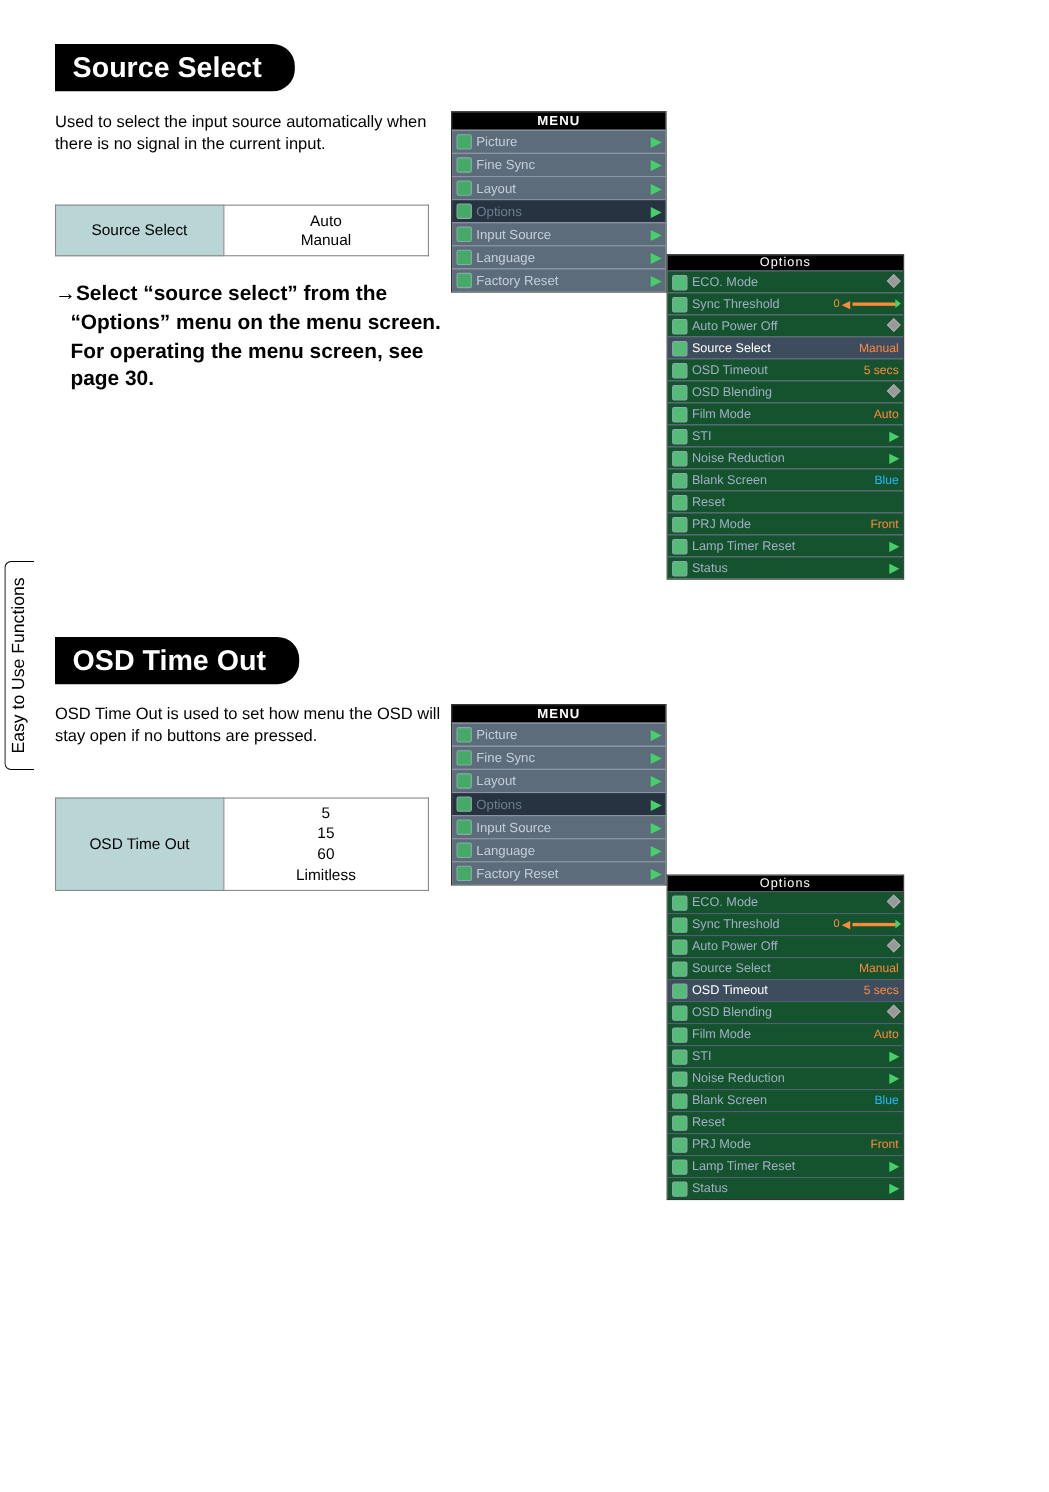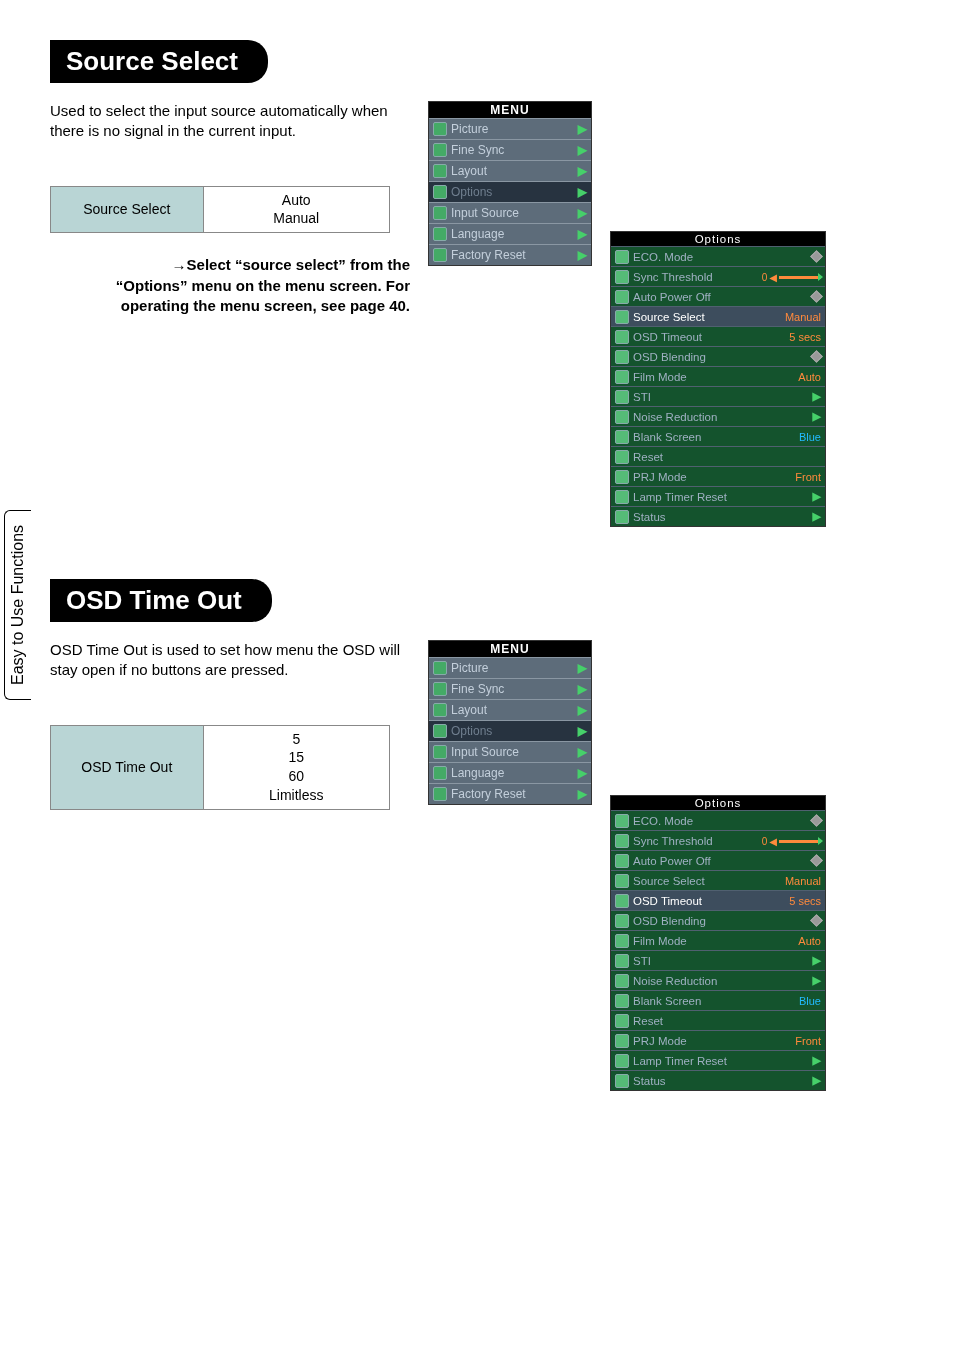--- a/index.html
+++ b/index.html
@@ -32,21 +32,20 @@
     font-size: 26px;
     font-weight: bold;
     padding: 6px 30px 6px 16px;
     border-radius: 0 20px 20px 0;
     display: inline-block;
     margin-bottom: 18px;
   }
   .row {
     display: flex;
     align-items: flex-start;
-    gap: 18px;
     margin-bottom: 12px;
   }
   .left-col {
     width: 360px;
     font-size: 15px;
     line-height: 1.35;
   }
   .desc { margin-bottom: 18px; }
   .param-table {
     border-collapse: collapse;
@@ -58,28 +57,27 @@
     font-size: 14px;
     padding: 4px 6px;
     vertical-align: middle;
   }
   .param-table td:first-child {
     background: #b9d5d5;
     width: 45%;
   }
   .instruction {
     margin-top: 22px;
-    font-size: 15px;
+    font-size: 19px;
     font-weight: bold;
-    text-align: right;
   }
   .instruction .body { padding-left: 14px; display:block; }
   
   .menu-panel {
-    width: 164px;
+    width: 196px;
     font-size: 12px;
     color: #fff;
     border: 1px solid #333;
   }
   .menu-title {
     background: #000;
     text-align: center;
     padding: 1px 0;
     font-weight: bold;
     letter-spacing: 1px;
@@ -174,21 +172,21 @@
       <tbody>
           <tr>
         <td>Source Select</td>
         <td style="white-space:pre-line;">Auto
 Manual</td>
       </tr>
     </tbody>
       </table>
     <p class="instruction">
       <span>→</span><span>Select “source select” from the</span>
-      <span class="body">“Options” menu on the menu screen. For operating the menu screen, see page 40.</span>
+      <span class="body">“Options” menu on the menu screen. For operating the menu screen, see page 30.</span>
     </p>
   </div>
 
   <div class="menu-panel">
     <div class="menu-title">MENU</div>
     <div id="menu-list-1">
         <div class="menu-item">
           <span class="lbl">
             <span class="menu-icon"></span>
             <span>Picture</span>

